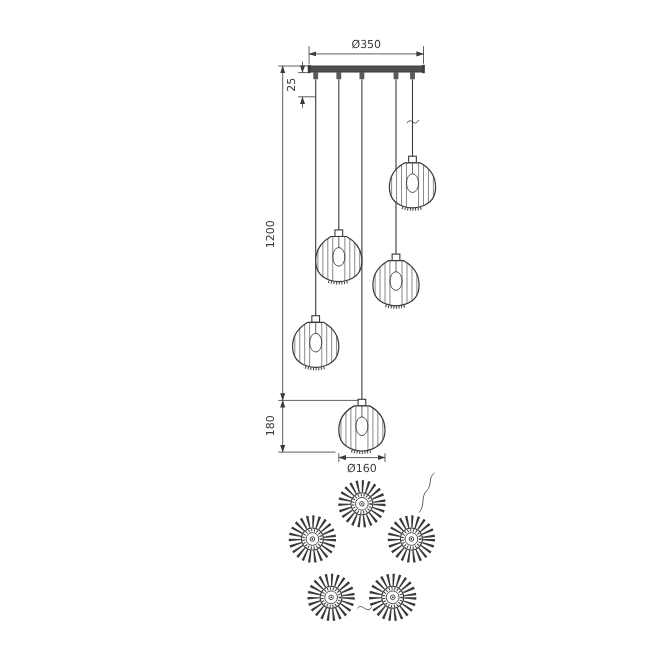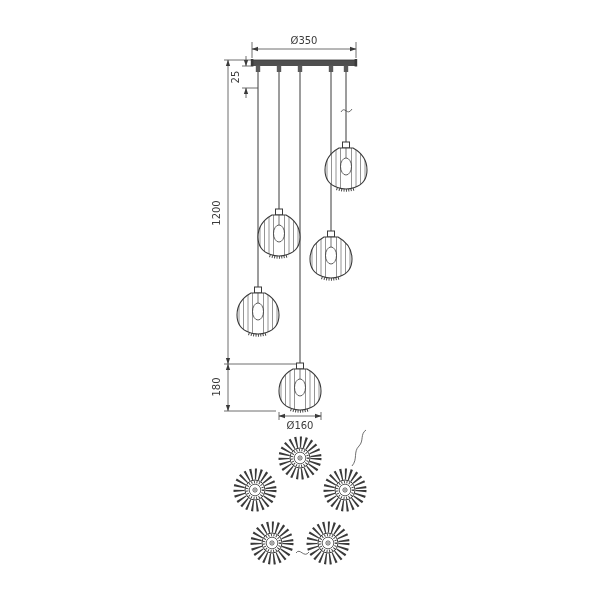--- a/index.html
+++ b/index.html
@@ -1,18 +1,18 @@
 <!DOCTYPE html>
 <html><head>
 <meta charset="utf-8">
 <style>
   html,body{margin:0;padding:0;background:#ffffff;}
   .stage{
     position:relative;width:476px;height:600px;background:#ffffff;
-    font-family:"DejaVu Sans", sans-serif;overflow:hidden;
+    font-family:"DejaVu Sans", sans-serif;overflow:hidden;padding-left:29px;
   }
   svg{display:block}
   .dim-text{font-size:10px;fill:#3a3a3a;font-family:"DejaVu Sans",sans-serif;}
   .thin{stroke:#4a4a4a;stroke-width:0.8;fill:none;}
   .cord{stroke:#3a3a3a;stroke-width:1;fill:none;}
 </style>
 </head>
 <body>
 
 <div class="stage">

